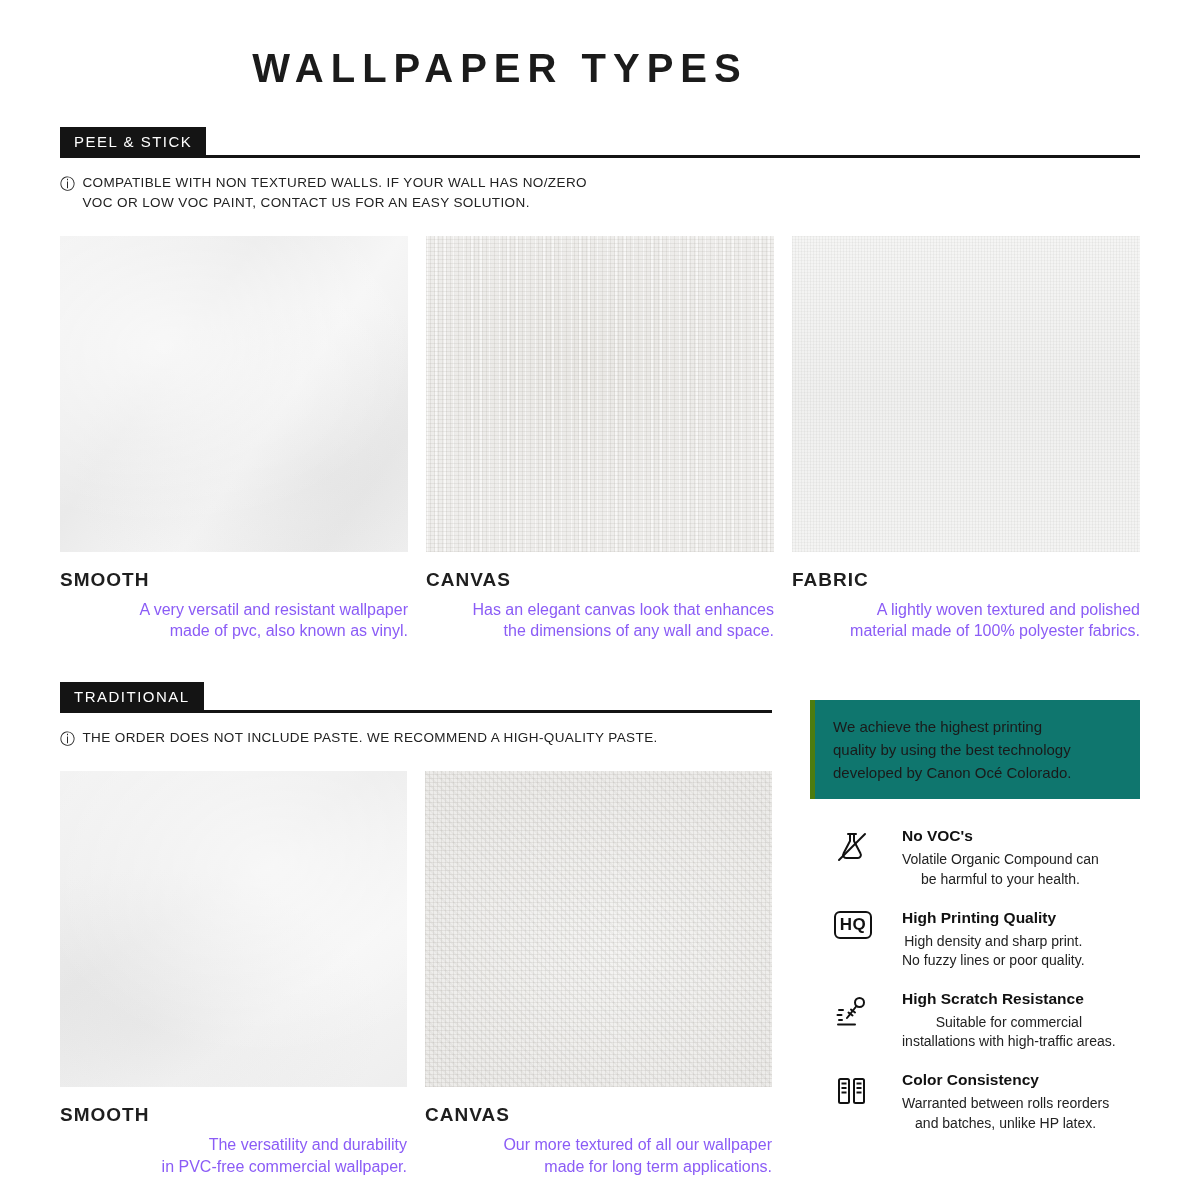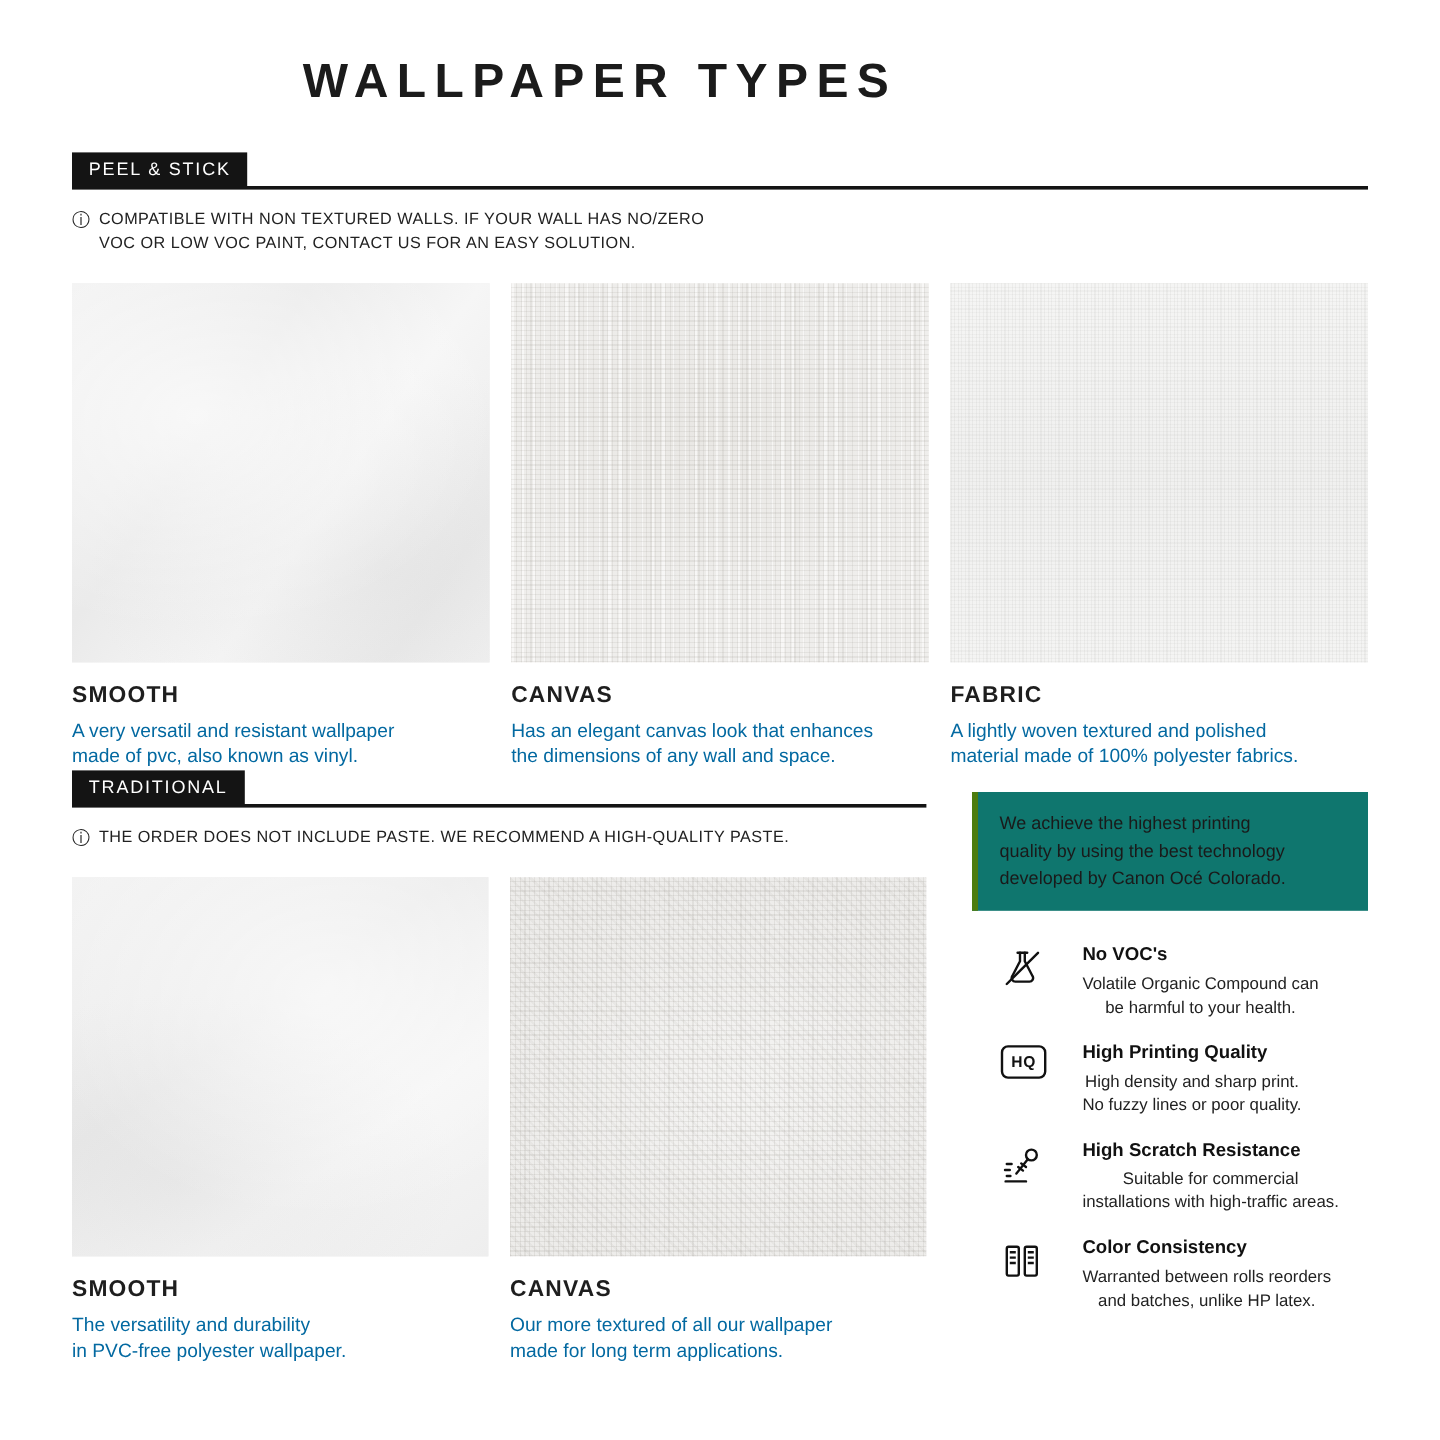--- a/index.html
+++ b/index.html
@@ -58,40 +58,40 @@
   .tex-canvas-rough {
     background-color:#edecea;
     background-image:
       repeating-linear-gradient(45deg, rgba(120,115,105,.06) 0 2px, transparent 2px 6px),
       repeating-linear-gradient(90deg, rgba(120,115,105,.11) 0 1px, transparent 1px 4px),
       repeating-linear-gradient(0deg, rgba(120,115,105,.11) 0 1px, transparent 1px 4px),
       radial-gradient(ellipse 320px 240px at 55% 55%, rgba(255,255,255,.4), rgba(255,255,255,0) 70%);
   }
 
   .swatch-name { margin-top:17px; font-size:19px; font-weight:700; letter-spacing:1px; color:#1e1e1e; }
-  .swatch-desc { margin-top:8px; font-size:16px; line-height:1.35; color:#0369a1; white-space:pre-line; }
-
-  .bottom { display:flex; }
+  .swatch-desc { margin-top:8px; font-size:16px; line-height:1.35; color:#8b5cf6; white-space:pre-line;text-align:right; }
+
+  .bottom { display:flex; margin-top:40px; }
   .bottom-left { width:712px; }
   .bottom-right { width:330px; margin-left:38px; padding-top:18px; }
 
   .quality-box {
     background:#0f766e; border-left:5px solid #4d7c0f;
     padding:15px 18px; font-size:15px; line-height:1.55; color:#1a1a1a;
     white-space:pre-line;
   }
   .features { margin-top:28px; padding-left:24px; }
   .feature { display:flex; gap:28px; margin-bottom:19px; }
   .feature-icon-cell { width:40px; flex-shrink:0; padding-top:2px; }
   .feature-title { font-size:15.5px; font-weight:700; margin-bottom:5px; color:#111; }
   .feature-desc { font-size:14px; line-height:1.4; color:#222; white-space:pre-line;text-align:center; }
   .hq-badge {
     width:38px; height:28px; border:2.5px solid #111; border-radius:6px;
     display:flex; align-items:center; justify-content:center;
-    font-weight:700; font-size:13px; letter-spacing:.5px; color:#111;
+    font-weight:700; font-size:17px; letter-spacing:.5px; color:#111;
   }
 </style>
 </head>
 <body>
 
 <div class="page">
 
   <div class="title">WALLPAPER TYPES</div>
 
   <div class="section-header">
@@ -135,21 +135,21 @@
       <div class="note">
         <span class="note-icon">ⓘ</span>
         <span class="note-text">THE ORDER DOES NOT INCLUDE PASTE. WE RECOMMEND A HIGH-QUALITY PASTE.</span>
       </div>
 
       <div class="swatch-grid-2">
         <div class="swatch">
           <div class="swatch-img tex-smooth2"></div>
           <div class="swatch-name">SMOOTH</div>
           <div class="swatch-desc">The versatility and durability
-in PVC-free polyester wallpaper.</div>
+in PVC-free commercial wallpaper.</div>
         </div>
         <div class="swatch">
           <div class="swatch-img tex-canvas-rough"></div>
           <div class="swatch-name">CANVAS</div>
           <div class="swatch-desc">Our more textured of all our wallpaper
 made for long term applications.</div>
         </div>
       </div>
     </div>
 

